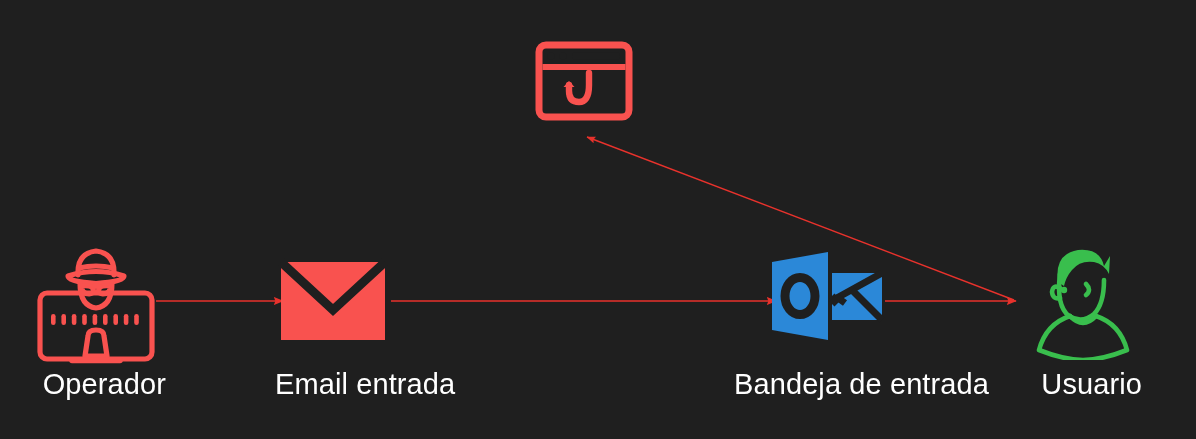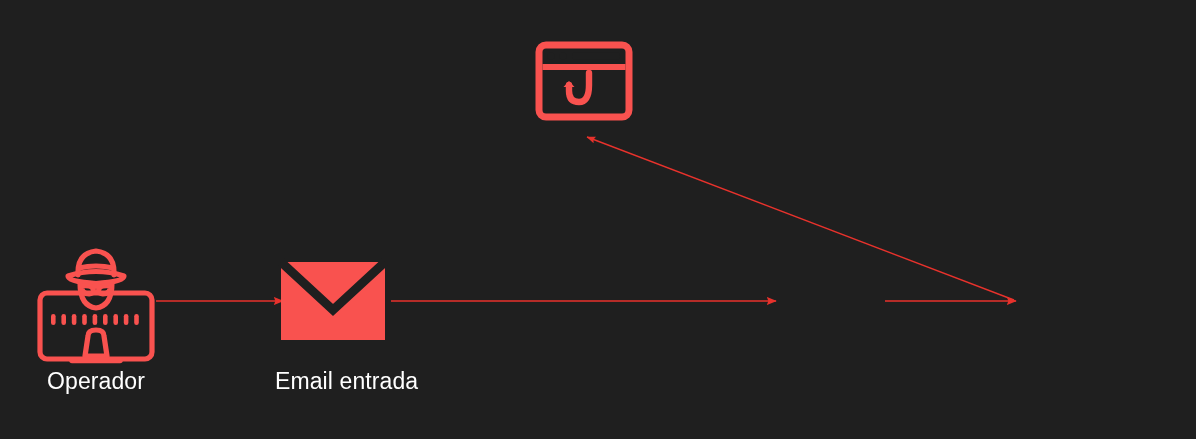--- a/index.html
+++ b/index.html
@@ -32,23 +32,23 @@
   }
   .node-icon {
     position: absolute;
     left: 0;
     top: 0;
   }
   .node-label {
     position: absolute;
     left: 0;
     width: 100%;
-    text-align: center;
+    text-align: right;
     color: #ffffff;
-    font-size: 23px;
+    font-size: 29px;
     font-family: "Liberation Sans", sans-serif;
     font-weight: 400;
     letter-spacing: 0.1px;
     white-space: nowrap;
   }
 
   
   #node-operator      { left: 26px;  top: 236px; width: 140px; height: 170px; }
   #node-operator .node-label      { top: 132px; }
   #node-email         { left: 275px; top: 248px; width: 124px; height: 158px; }
@@ -146,15 +146,52 @@
   </div>
 
   <div class="node" id="node-email">
     <svg class="node-icon" width="116" height="106" viewBox="0 0 116 106" xmlns="http://www.w3.org/2000/svg">
       <rect x="6" y="14" width="104" height="78" fill="#f9524f"></rect>
       <path d="M6 14 L58 62 L110 14" fill="none" stroke="#1f1f1f" stroke-width="9" stroke-linejoin="miter"></path>
     </svg>
     <div class="node-label">Email entrada</div>
   </div>
 
+  <div class="node" id="node-inbox">
+    <svg class="node-icon" width="122" height="106" viewBox="0 0 122 106" xmlns="http://www.w3.org/2000/svg">
 
+      <path d="M6 14 L62 4 L62 92 L6 82 Z" fill="#2b88d8"></path>
+
+      <ellipse cx="34" cy="48" rx="15" ry="18.5" fill="none" stroke="#1f1f1f" stroke-width="9"></ellipse>
+
+      <rect x="66" y="25" width="50" height="47" fill="#2b88d8"></rect>
+
+      <path d="M116 25 L69 51 L66 48" fill="none" stroke="#1f1f1f" stroke-width="7" stroke-linejoin="round"></path>
+      <path d="M86 42 L116 72" fill="none" stroke="#1f1f1f" stroke-width="7"></path>
+      <path d="M66 56 L72 50 L79 55" fill="none" stroke="#1f1f1f" stroke-width="7" stroke-linejoin="round"></path>
+    </svg>
+    <div class="node-label">Bandeja de entrada</div>
+  </div>
+
+  <div class="node" id="node-user">
+    <svg class="node-icon" width="118" height="120" viewBox="0 0 118 120" xmlns="http://www.w3.org/2000/svg">
+      <g fill="none" stroke="#39be4d" stroke-width="4.6" stroke-linecap="round" stroke-linejoin="round">
+
+        <path d="M36 34 Q32 66 45 76 Q58 84 70 74 Q80 64 80 40"></path>
+
+        <path d="M36 48 Q29 44 28 52 Q29 60 36 58"></path>
+
+        <path d="M62 44 Q68 50 62 55"></path>
+
+        <path d="M46 76 Q22 84 15 110 Q40 120 59 120 Q78 120 103 110 Q96 84 72 76"></path>
+
+        <path d="M46 76 Q59 90 72 76"></path>
+      </g>
+
+      <path d="M34 42 Q30 14 54 10 Q76 8 80 26 L86 16 L85 34 Q80 24 70 22
+               Q56 20 48 30 Q42 37 40 46 Z" fill="#39be4d"></path>
+
+      <circle cx="40" cy="50" r="3.2" fill="#39be4d"></circle>
+    </svg>
+    <div class="node-label">Usuario</div>
+  </div>
 
 </div>
 
 </body></html>

